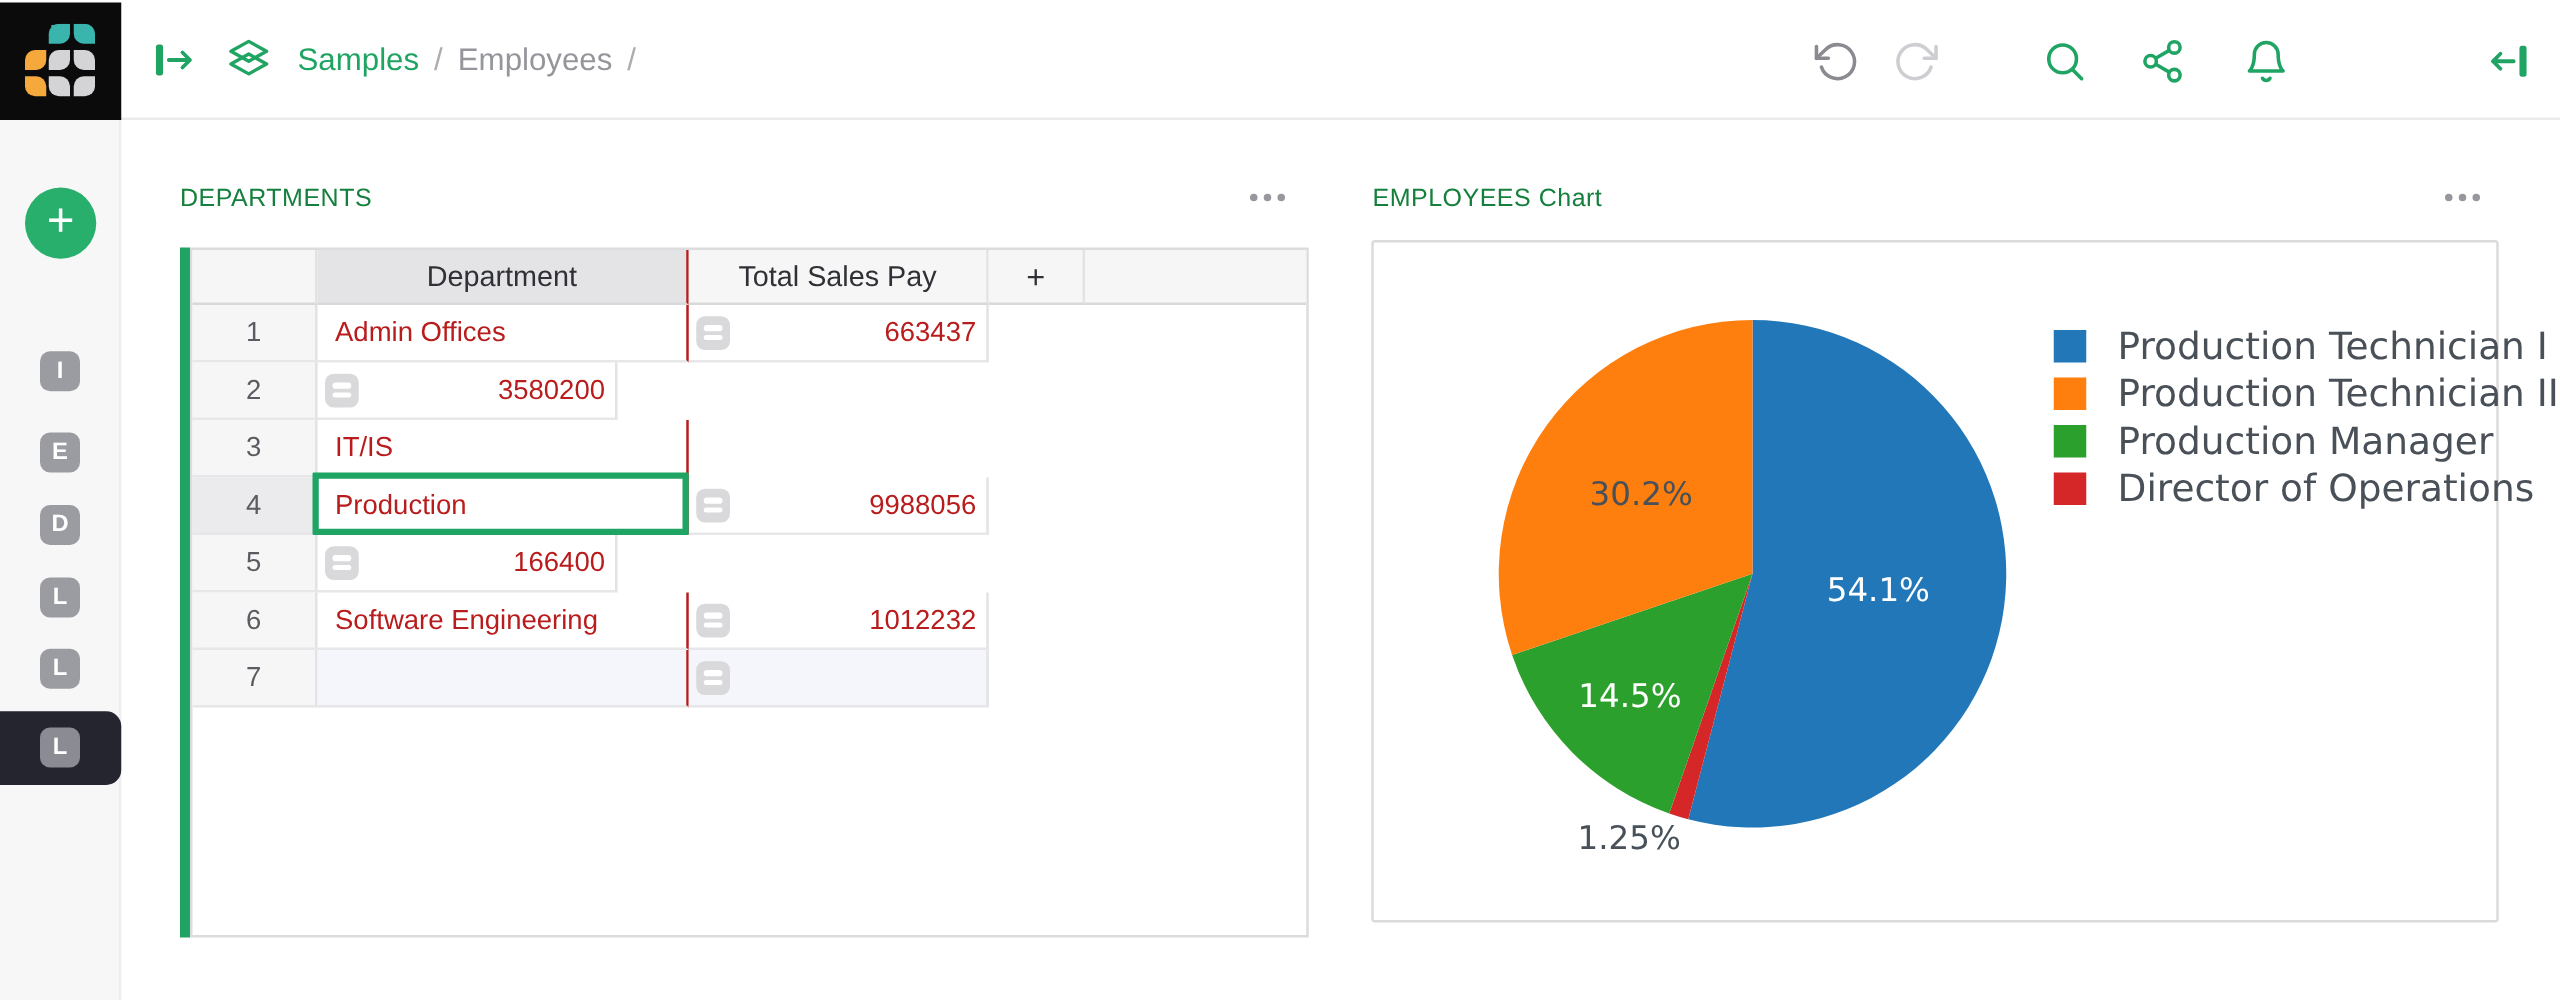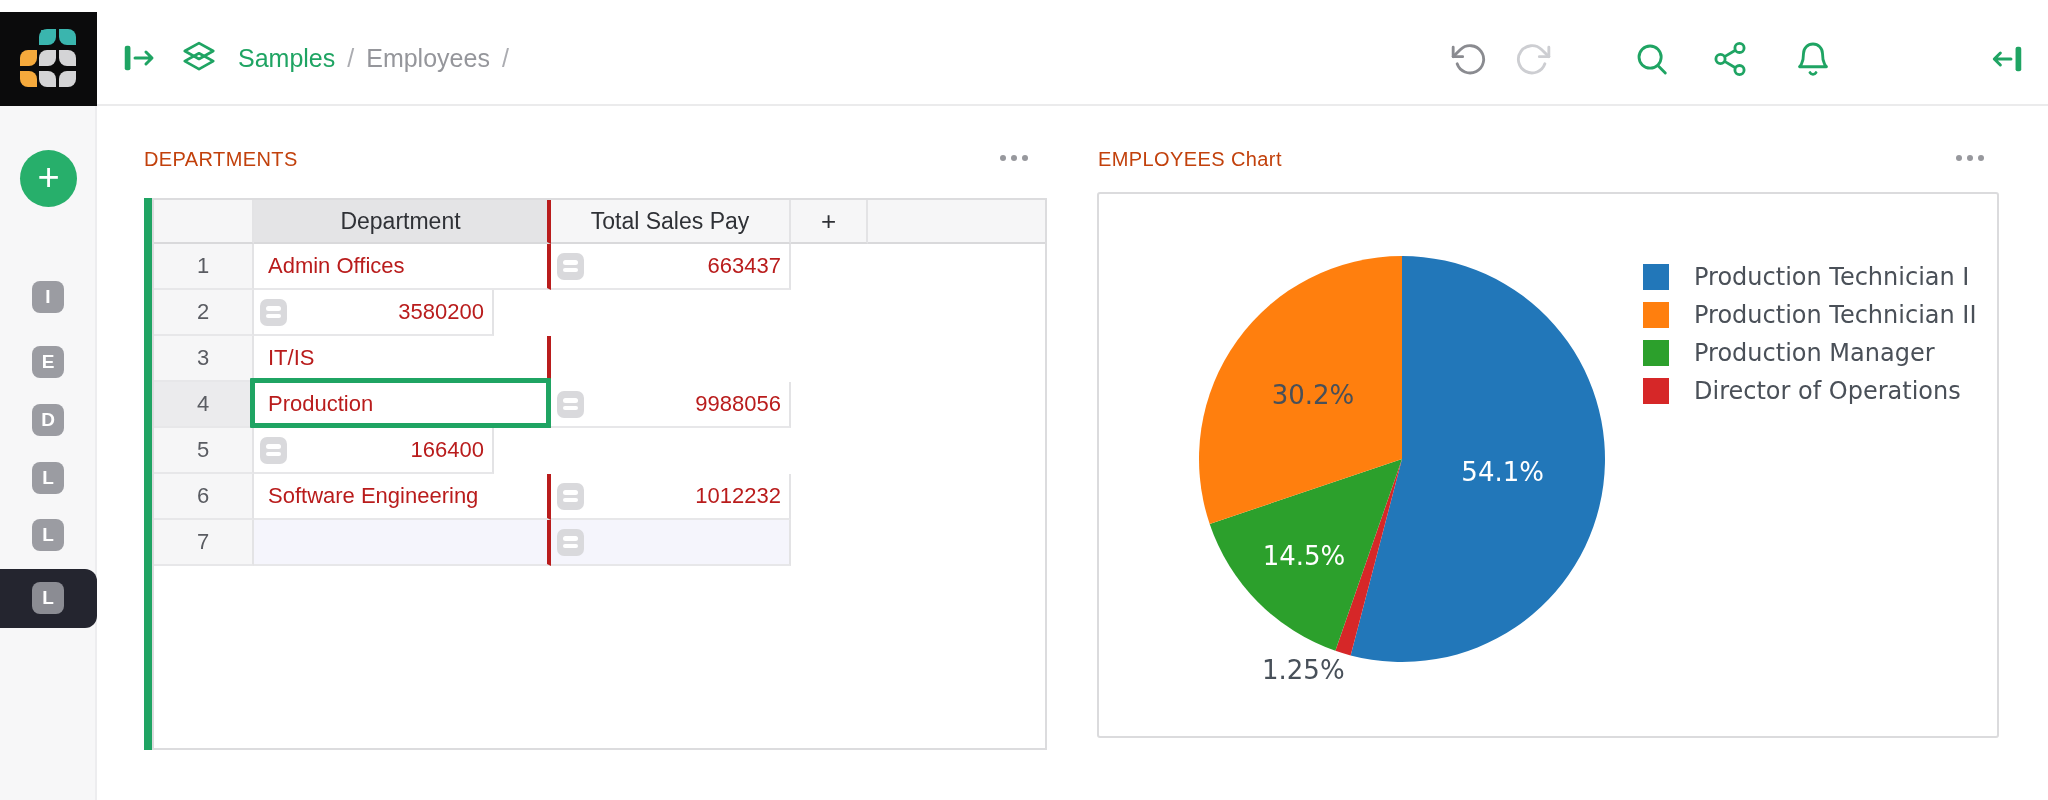--- a/index.html
+++ b/index.html
@@ -1,20 +1,20 @@
 <!DOCTYPE html>
 <html><head>
 <meta charset="utf-8">
 <style>
   html,body{margin:0;padding:0;background:#ffffff;}
   #app{position:relative;width:2048px;height:800px;overflow:hidden;background:#ffffff;
        font-family:"Liberation Sans",sans-serif;-webkit-font-smoothing:antialiased;}
 
   
-  .topbar{position:absolute;left:0;top:12px;width:2048px;height:94px;background:#fff;
+  .topbar{position:absolute;left:0;top:2px;width:2048px;height:94px;background:#fff;
           border-bottom:2px solid #EBEBEC;box-sizing:border-box;z-index:5;}
   .logo{position:absolute;left:0;top:0;width:97px;height:94px;background:#0B0B0C;}
   .logo svg{position:absolute;left:20px;top:17px;}
   .crumbbar{position:absolute;left:120px;top:0;height:92px;display:flex;align-items:center;gap:14px;}
   .crumbtext{font-size:25px;display:flex;align-items:center;gap:12px;white-space:nowrap;}
   .crumb-root{color:#1FA463;}
   .crumb-sep{color:#ABACB1;}
   .crumb-mid{color:#95969B;}
   .crumb-cur{color:#84858B;}
   .tb-icon{position:absolute;top:28px;width:38px;height:38px;cursor:pointer;}
@@ -24,35 +24,35 @@
            border-right:2px solid #EDEDEF;box-sizing:border-box;z-index:4;}
   .addbtn{position:absolute;left:20px;top:56px;width:57px;height:57px;border-radius:50%;
           background:#27AF6B;color:#fff;font-size:38px;font-weight:300;display:flex;
           align-items:center;justify-content:center;cursor:pointer;line-height:1;padding-bottom:3px;box-sizing:border-box;}
   .pagebadge{position:absolute;left:32px;width:32px;height:32px;border-radius:8px;background:#9B9CA2;
              color:#fff;font-size:19px;font-weight:700;display:flex;align-items:center;justify-content:center;cursor:pointer;}
   .selblock{position:absolute;left:0;width:97px;height:59px;background:#24252F;border-radius:0 12px 12px 0;}
   .selblock .pagebadge{left:32px;top:13px;background:#8B8C93;position:absolute;}
 
   
-  .paneltitle{position:absolute;top:148px;font-size:20px;color:#c2410c;letter-spacing:.4px;}
+  .paneltitle{position:absolute;top:148px;font-size:20px;color:#15803d;letter-spacing:.4px;}
   .dots{position:absolute;top:155px;display:flex;gap:5px;cursor:pointer;}
   .dots i{width:6px;height:6px;border-radius:50%;background:#97989D;display:block;}
 
   
   .tbl{position:absolute;left:144px;top:198px;width:903px;height:552px;}
   .greenbar{position:absolute;left:0;top:0;width:8px;height:552px;background:#1FA463;z-index:3;}
   .grid{position:absolute;left:8px;top:0;width:895px;height:552px;border:2px solid #DCDCDE;
         box-sizing:border-box;background:#fff;}
   .trow{display:flex;height:46px;}
   .trow.header{height:44px;}
   .cell{box-sizing:border-box;font-size:22px;color:#b91c1c;display:flex;align-items:center;overflow:hidden;}
   .c-num{width:100px;justify-content:center;background:#F6F6F7;color:#5A5C62;
          border-right:2px solid #E3E3E5;border-bottom:2px solid #E7E7E9;}
-  .c-dept{width:297px;padding-left:14px;border-right:4px solid #b91c1c;border-bottom:2px solid #E7E7E9;}
+  .c-dept{width:297px;padding-left:14px;border-right:2px solid #b91c1c;border-bottom:2px solid #E7E7E9;}
   .c-pay{width:240px;padding:0 8px 0 6px;border-right:2px solid #E3E3E5;border-bottom:2px solid #E7E7E9;
          justify-content:space-between;}
   .c-plus{width:77px;justify-content:center;}
   .c-fill{flex:1;}
   .header .cell{background:#F6F6F7;color:#2F3136;font-size:23px;border-bottom:2px solid #D9D9DB;}
   .header .c-num{justify-content:center;}
   .header .c-dept{justify-content:center;padding-left:0;background:#E4E4E6;}
   .header .c-pay{justify-content:center;padding:0;}
   .header .c-plus{border-right:2px solid #E3E3E5;font-size:26px;color:#2F3136;}
   .sel-num{background:#EBEBED;}
@@ -65,21 +65,21 @@
   .payval{flex:1;text-align:right;}
   .selcell{position:absolute;left:106px;top:180px;width:301px;height:50px;border:5px solid #1FA463;
            box-sizing:border-box;z-index:4;border-radius:1px;}
 
   
   .chartpanel{position:absolute;left:1097px;top:192px;width:902px;height:546px;background:#fff;
               border:2px solid #DBDBDD;border-radius:3px;box-sizing:border-box;}
   .chartpanel svg{position:absolute;left:0;top:0;}
   .legendrow{position:absolute;display:flex;align-items:center;gap:25px;height:26px;cursor:pointer;}
   .legendrow .swatch{width:26px;height:26px;flex:0 0 auto;}
-  .legendrow .ltext{font-family:"DejaVu Sans",sans-serif;font-size:24px;color:#4A5058;white-space:nowrap;}
+  .legendrow .ltext{font-family:"DejaVu Sans",sans-serif;font-size:30px;color:#4A5058;white-space:nowrap;}
   text.pielabel{font-family:"DejaVu Sans",sans-serif;font-size:26px;}
 </style>
 </head>
 <body>
 
 <div id="app">
 
   <div class="topbar">
     <div class="logo">
       <svg width="57" height="60" viewBox="0 0 57 60">

